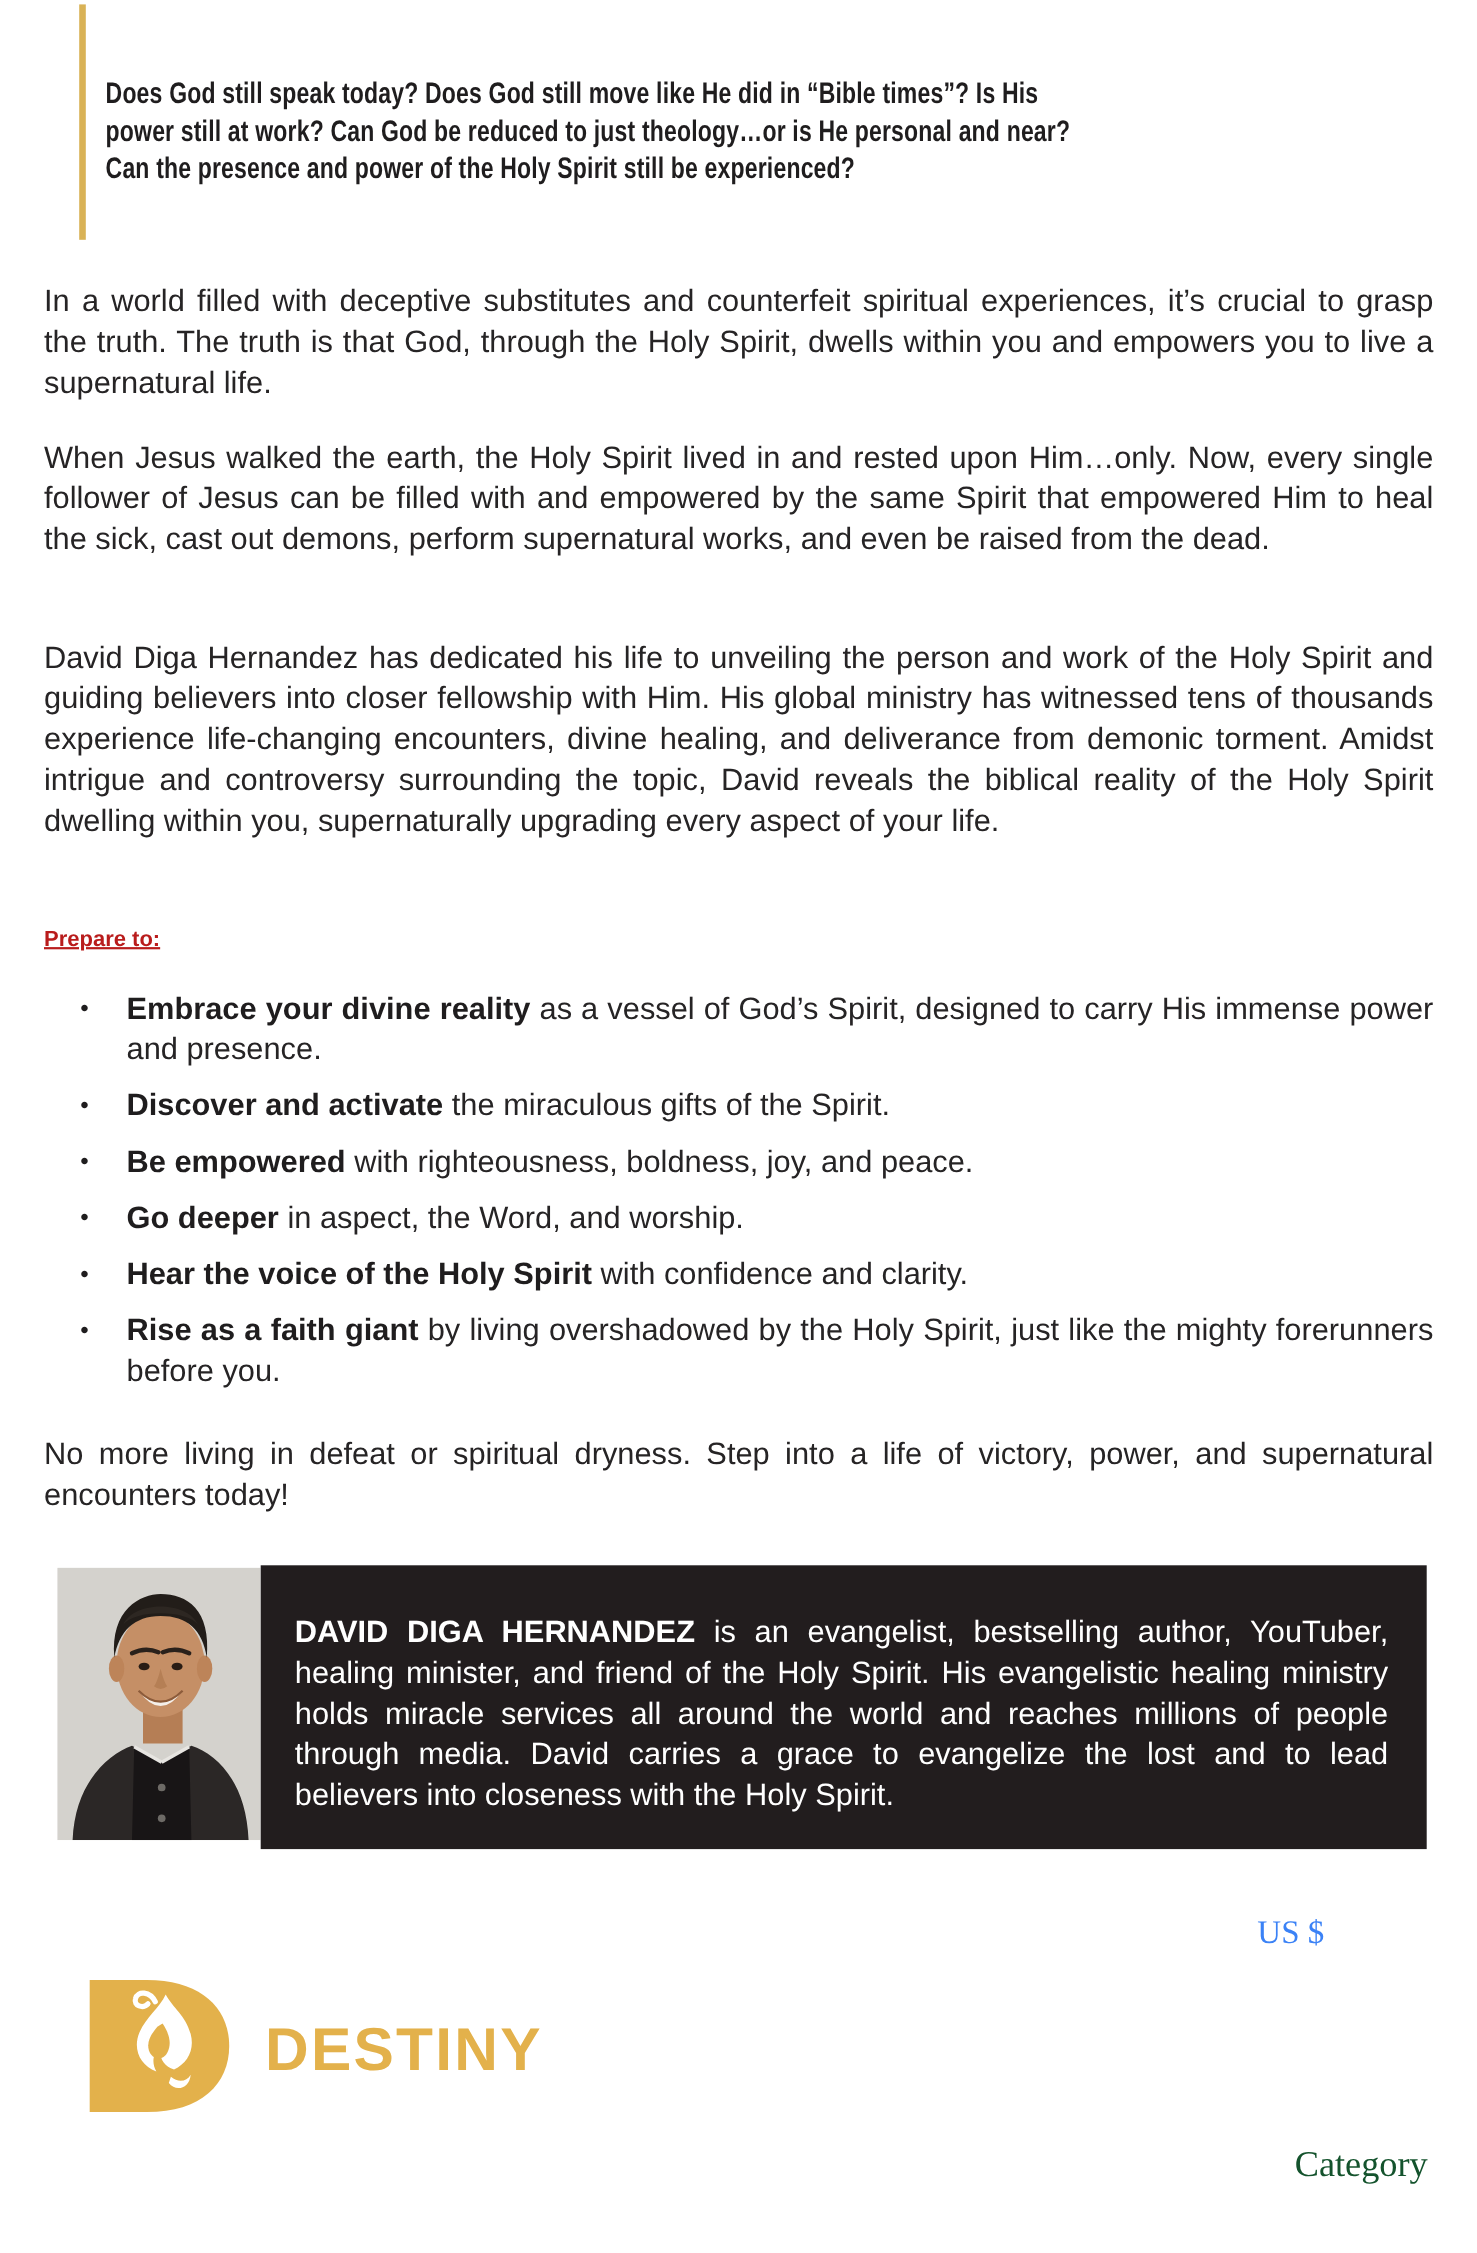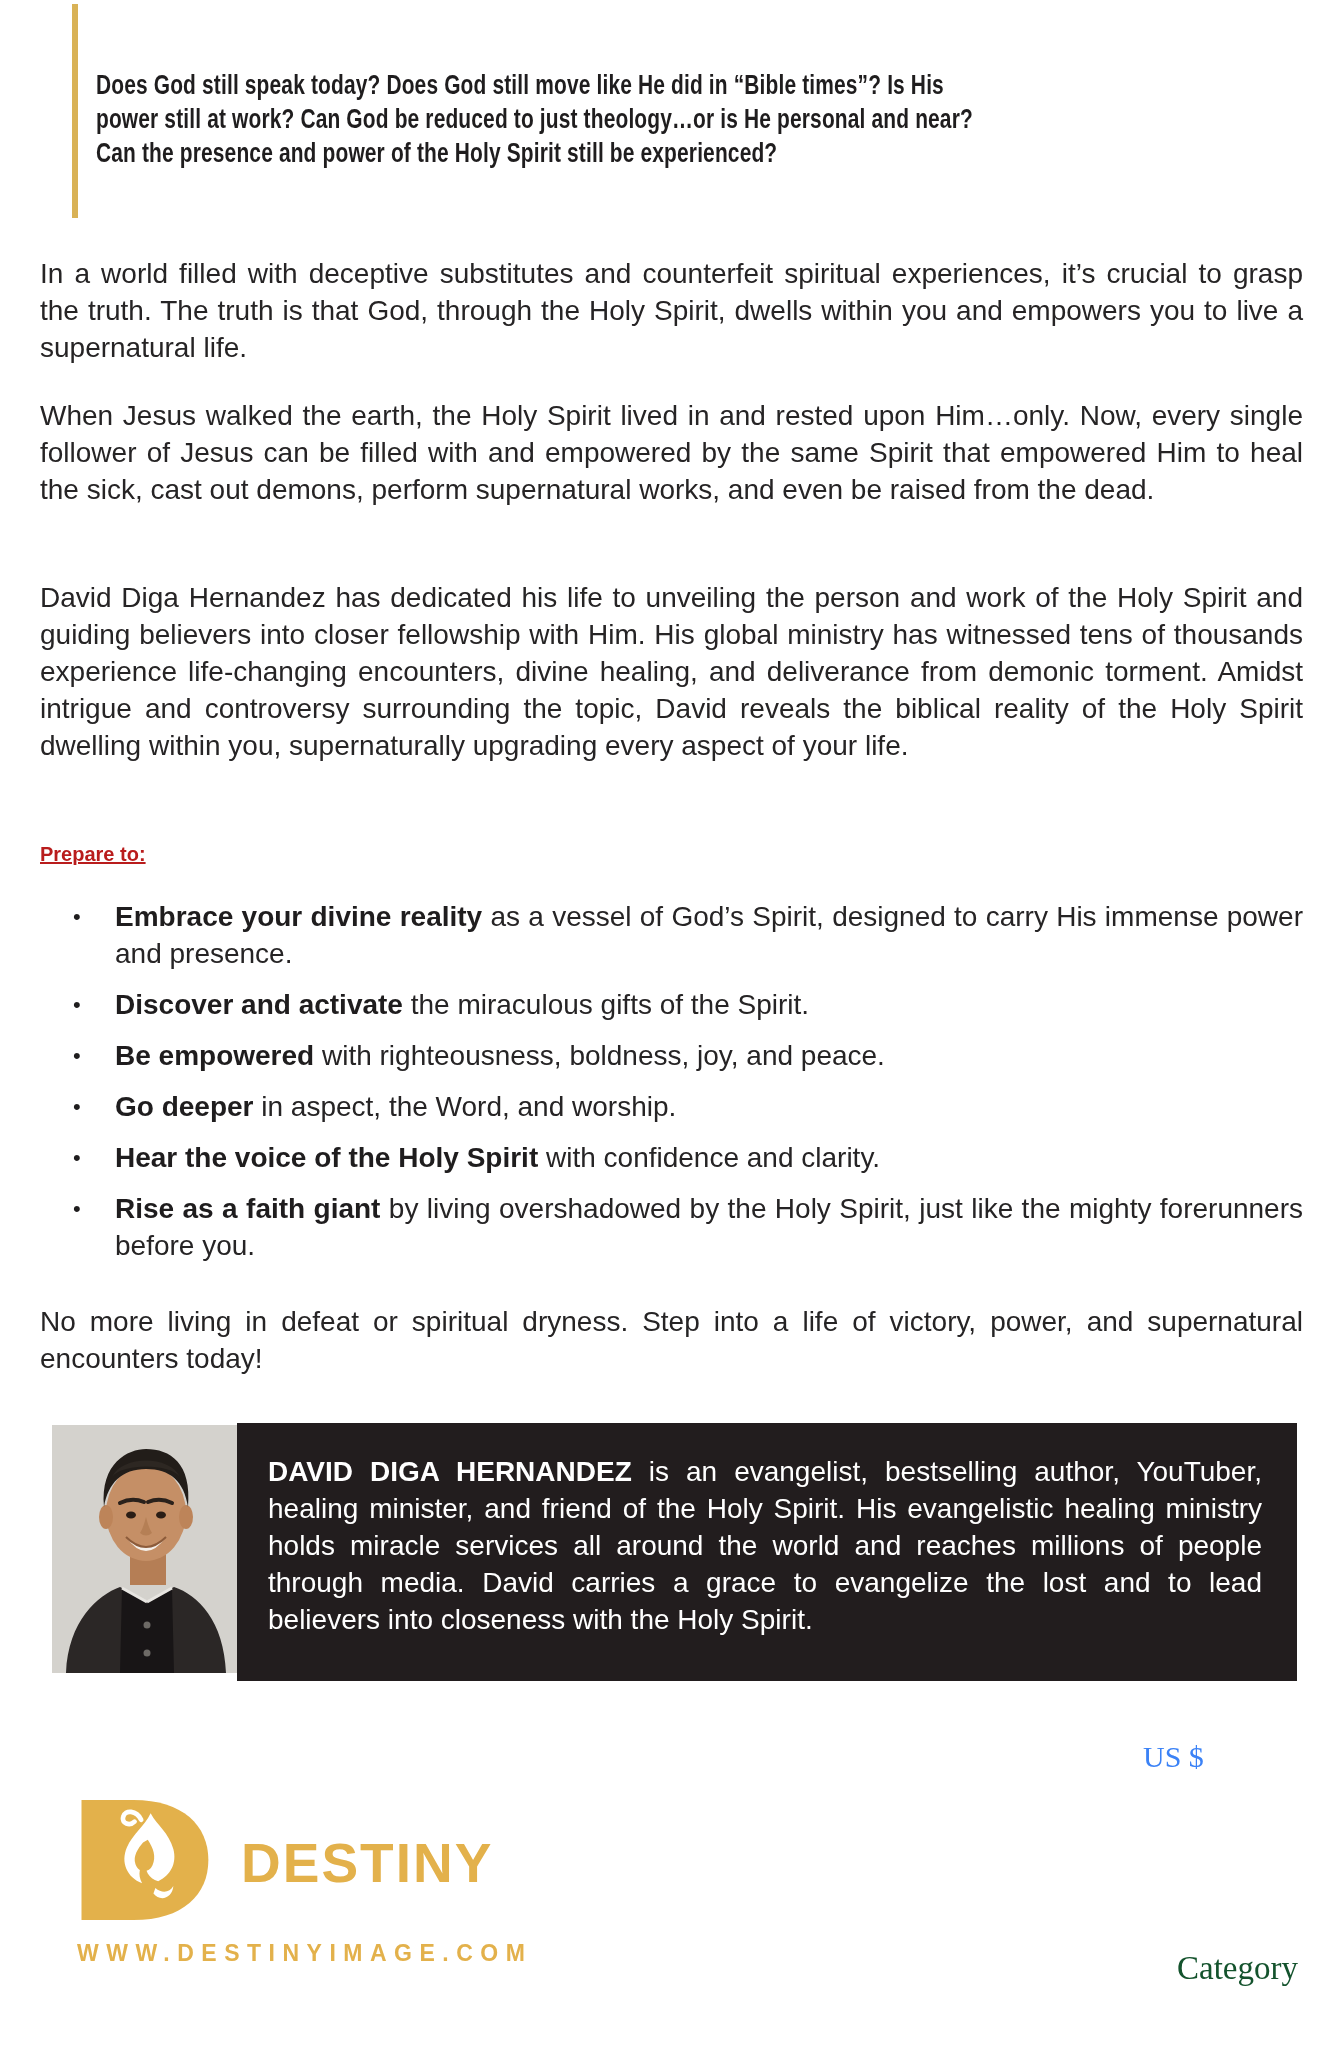--- a/index.html
+++ b/index.html
@@ -81,21 +81,21 @@
 
   
   .photo{
     left:52px;top:1425px;width:185px;height:248px;
     overflow:hidden;
   }
   .bio{
     left:237px;top:1423px;width:1060px;height:258px;
     background:var(--bio-bg);
     box-sizing:border-box;
-    padding:30px 35px 0 31px;
+    padding:42px 35px 0 31px;
   }
   .bio p{
     margin:0;
     color:var(--bio-ink);
     font-size:28px;line-height:37px;
     text-align:justify;
   }
 
   .price{
     left:1143px;top:1740px;
@@ -219,16 +219,15 @@
       <path d="M9 4 H64 C116 4 143 31 143 67.5 C143 104 116 131 64 131 H9 Z" fill="#e3b14b"></path>
       <path d="M82 18 C76 31 63 40 57 54 C50 70 57 86 73 92 C68 83 70 74 77 68 C75 78 80 87 90 90 C103 84 110 71 106 56 C101 38 89 31 82 18 Z" fill="#ffffff"></path>
       <path d="M79 46 C85 55 88 64 84 73 C80 82 69 81 66 72 C63 63 69 55 74 49 Z" fill="#e3b14b"></path>
       <path d="M72 25 C67 15 55 14 53 22 C51 29 60 32 65 27" stroke="#ffffff" stroke-width="5" fill="none" stroke-linecap="round"></path>
       <path d="M87 97 C94 103 102 102 106 95 C105 108 92 112 85 103 Z" fill="#ffffff"></path>
     </svg>
     <div class="logo-text">
       <div>DESTINY</div>
     </div>
   </div>
-  <div class="website">WWW.DESTINYIMAGE.COM</div>
 </div>
 
 <div class="abs category">Category</div>
 
 </body></html>

